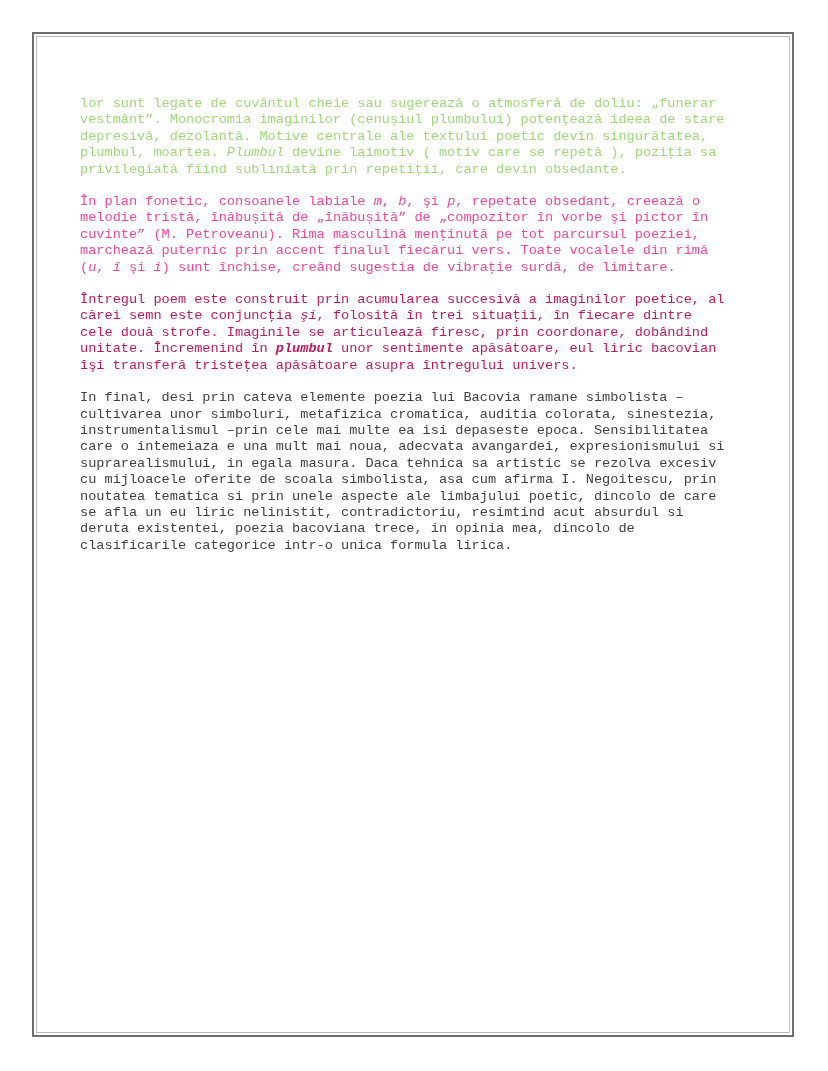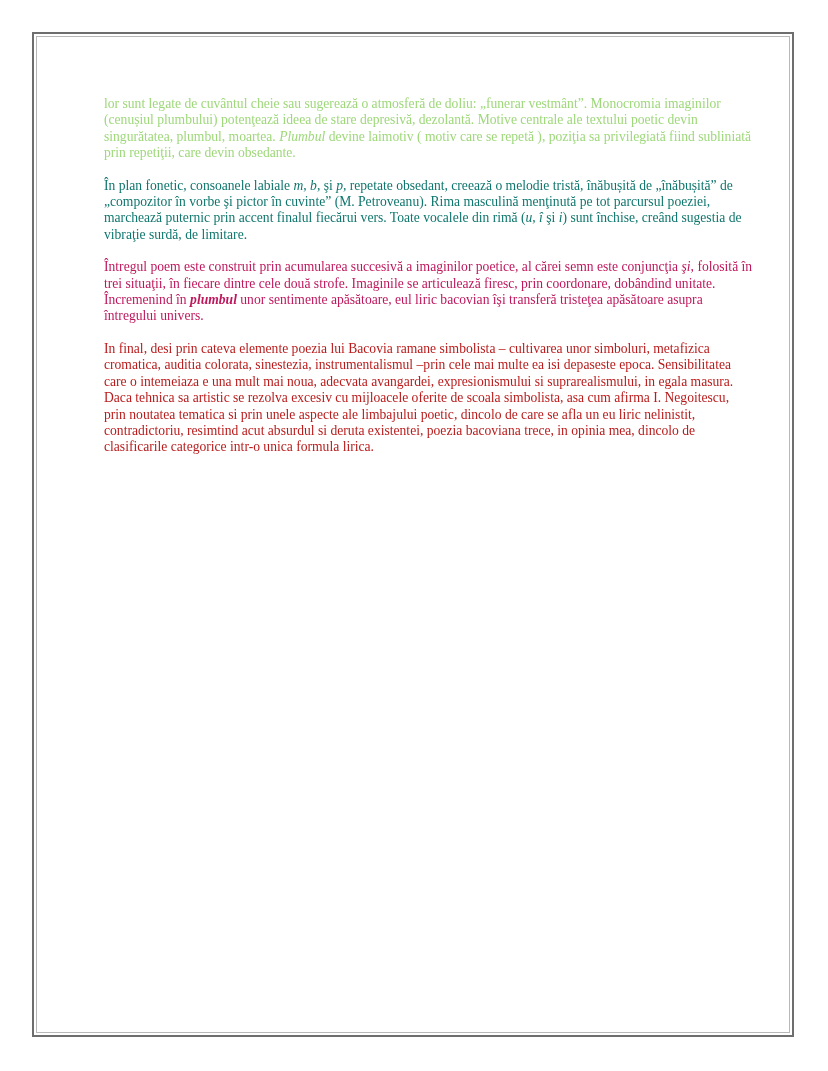--- a/index.html
+++ b/index.html
@@ -6,28 +6,28 @@
   body { width: 828px; height: 1071px; position: relative; overflow: hidden; }
   .page-frame {
     position: absolute; left: 32px; top: 32px; width: 762px; height: 1005px;
     border: 2px solid #6e6e6e; box-sizing: border-box;
   }
   .page-frame-inner {
     position: absolute; left: 2px; top: 2px; right: 2px; bottom: 2px;
     border: 1px solid #b8b8b8;
   }
   .content {
-    position: absolute; left: 104px; top: 96px; width: 650px;
-    font-family: Liberation Serif, serif; font-size: 13.6px; line-height: 16.4px;
+    position: absolute; left: 80px; top: 96px; width: 650px;
+    font-family: Liberation Mono, monospace; font-size: 13.6px; line-height: 16.4px;
   }
   .para { margin: 0 0 16px 0; }
   .p1 { color: #9ed87a; }
-  .p2 { color: #0f766e; }
+  .p2 { color: #ec4899; }
   .p3 { color: #be185d; }
-  .p4 { color: #b91c1c; }
+  .p4 { color: #404040; }
   .it { font-style: italic; }
   .bi { font-style: italic; font-weight: bold; }
 </style>
 </head>
 <body>
 
 <div class="page-frame">
   <div class="page-frame-inner"></div>
 </div>
 

